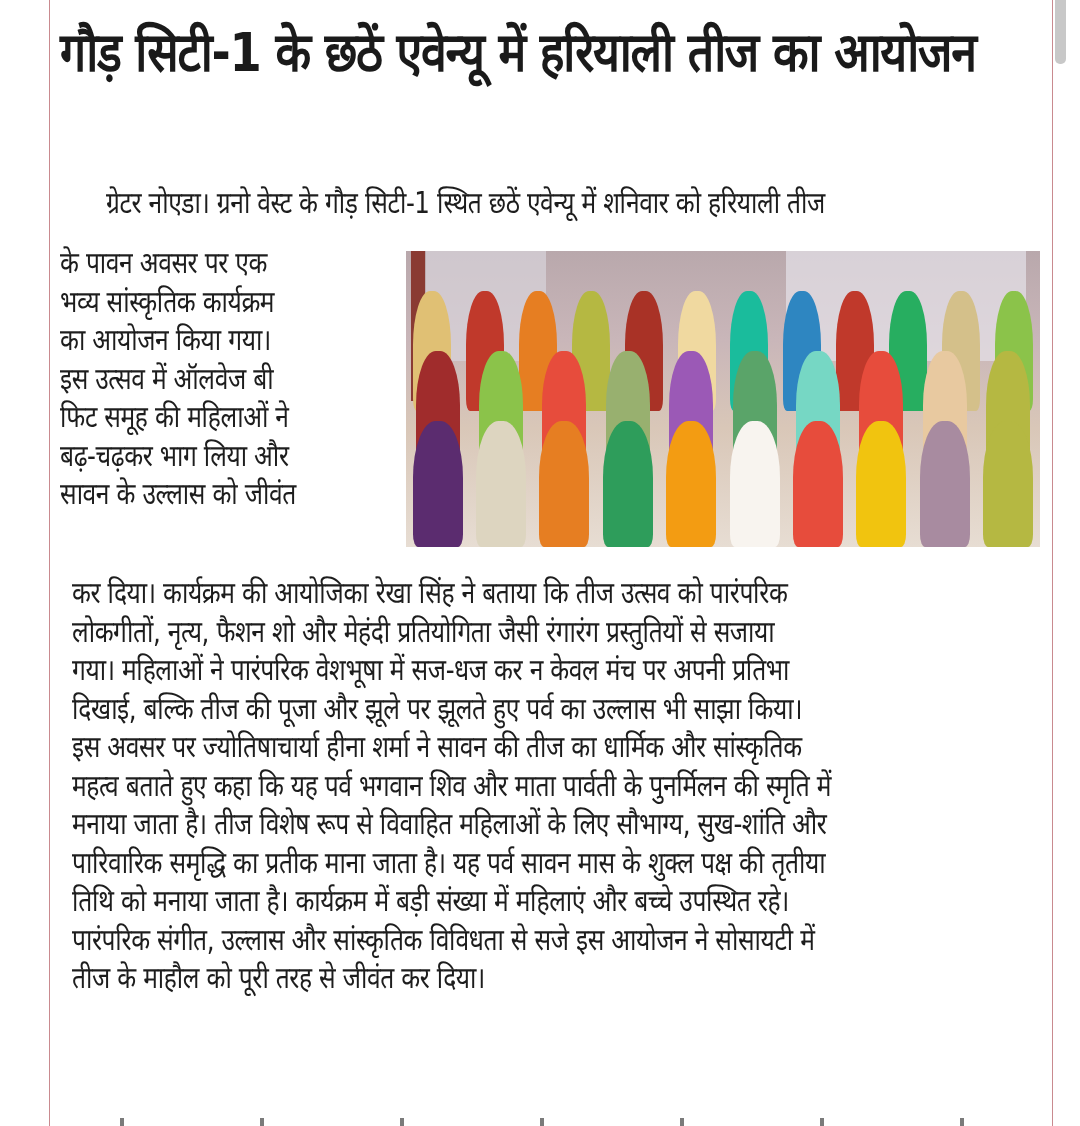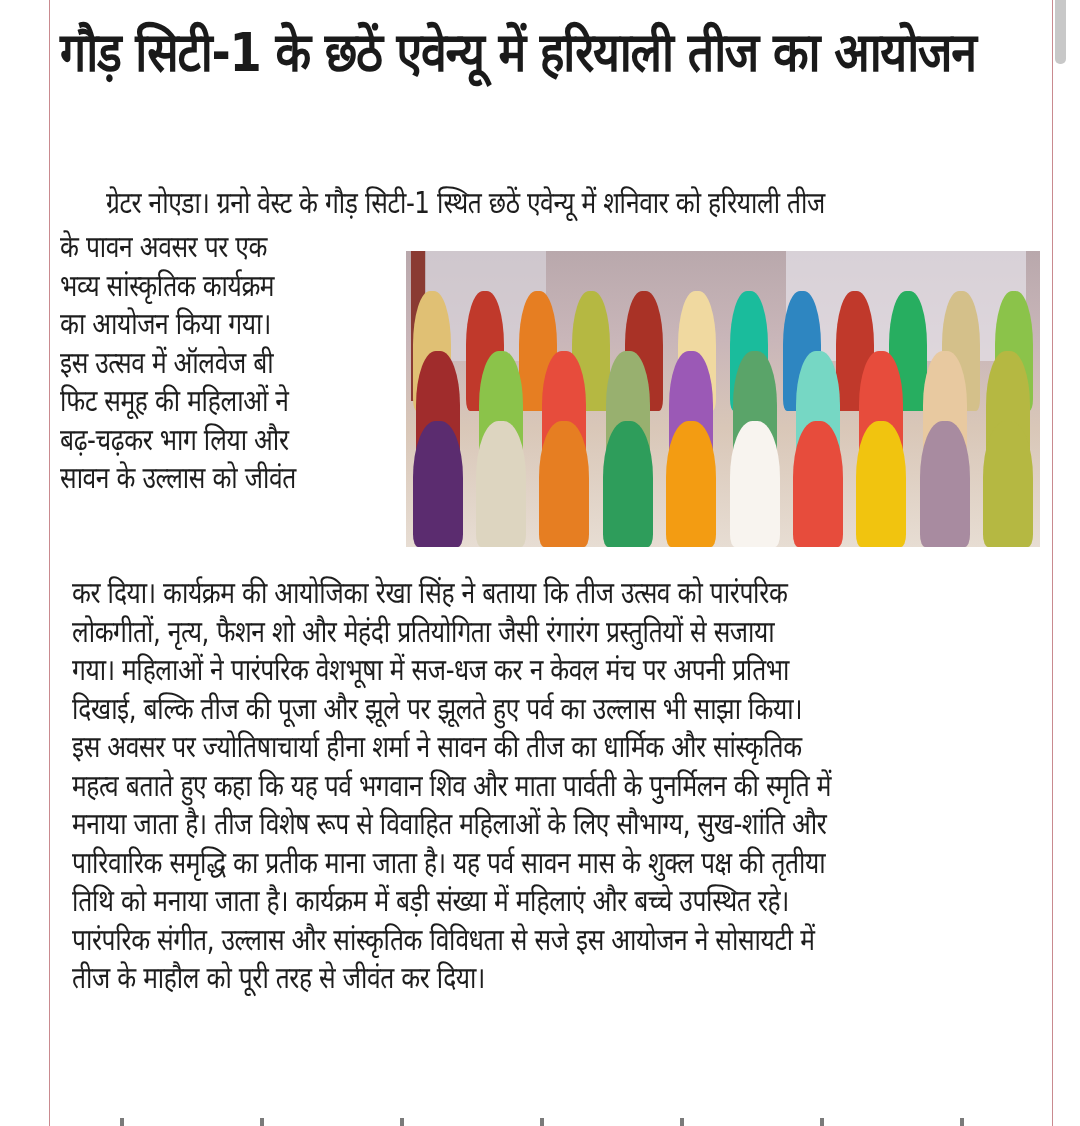--- a/index.html
+++ b/index.html
@@ -14,21 +14,21 @@
     .article { position: absolute; left: 60px; top: 18px; width: 985px; }
     .headline {
       margin: 0; font-weight: bold; font-size: 54px; line-height: 70px;
       letter-spacing: -1.5px; color: #1a1a1a; transform: scaleX(0.86); transform-origin: left top; width: 1150px;
     }
     .body-line {
       font-size: 30px; line-height: 38.5px; white-space: nowrap;
       transform: scaleX(0.82); transform-origin: left top; letter-spacing: -0.5px; height: 38.5px;
     }
     .intro { position: absolute; left: 60px; top: 184px; margin-left: 46px; }
-    .col-text { position: absolute; left: 60px; top: 228px; }
+    .col-text { position: absolute; left: 60px; top: 244px; }
     .rest { position: absolute; left: 72px; top: 574px; }
     .photo {
       position: absolute; left: 406px; top: 251px; width: 634px; height: 296px; overflow: hidden;
       background: linear-gradient(180deg, #b9a8ac 0%, #c9b6b9 30%, #d9c7b8 60%, #e7ddd3 100%);
     }
     .photo .bg-window { position: absolute; top: 0; height: 110px; background: #d9d4dc; opacity: .7; }
     .photo .crowd-row { position: absolute; left: 0; width: 100%; display: flex; justify-content: space-around; }
     .photo .person { border-radius: 45% 45% 10% 10%; }
     .cut-line { position: absolute; left: 60px; top: 1118px; width: 960px; height: 8px;
       background: repeating-linear-gradient(90deg, transparent 0 60px, #222 60px 64px, transparent 64px 140px); opacity: .6; }

